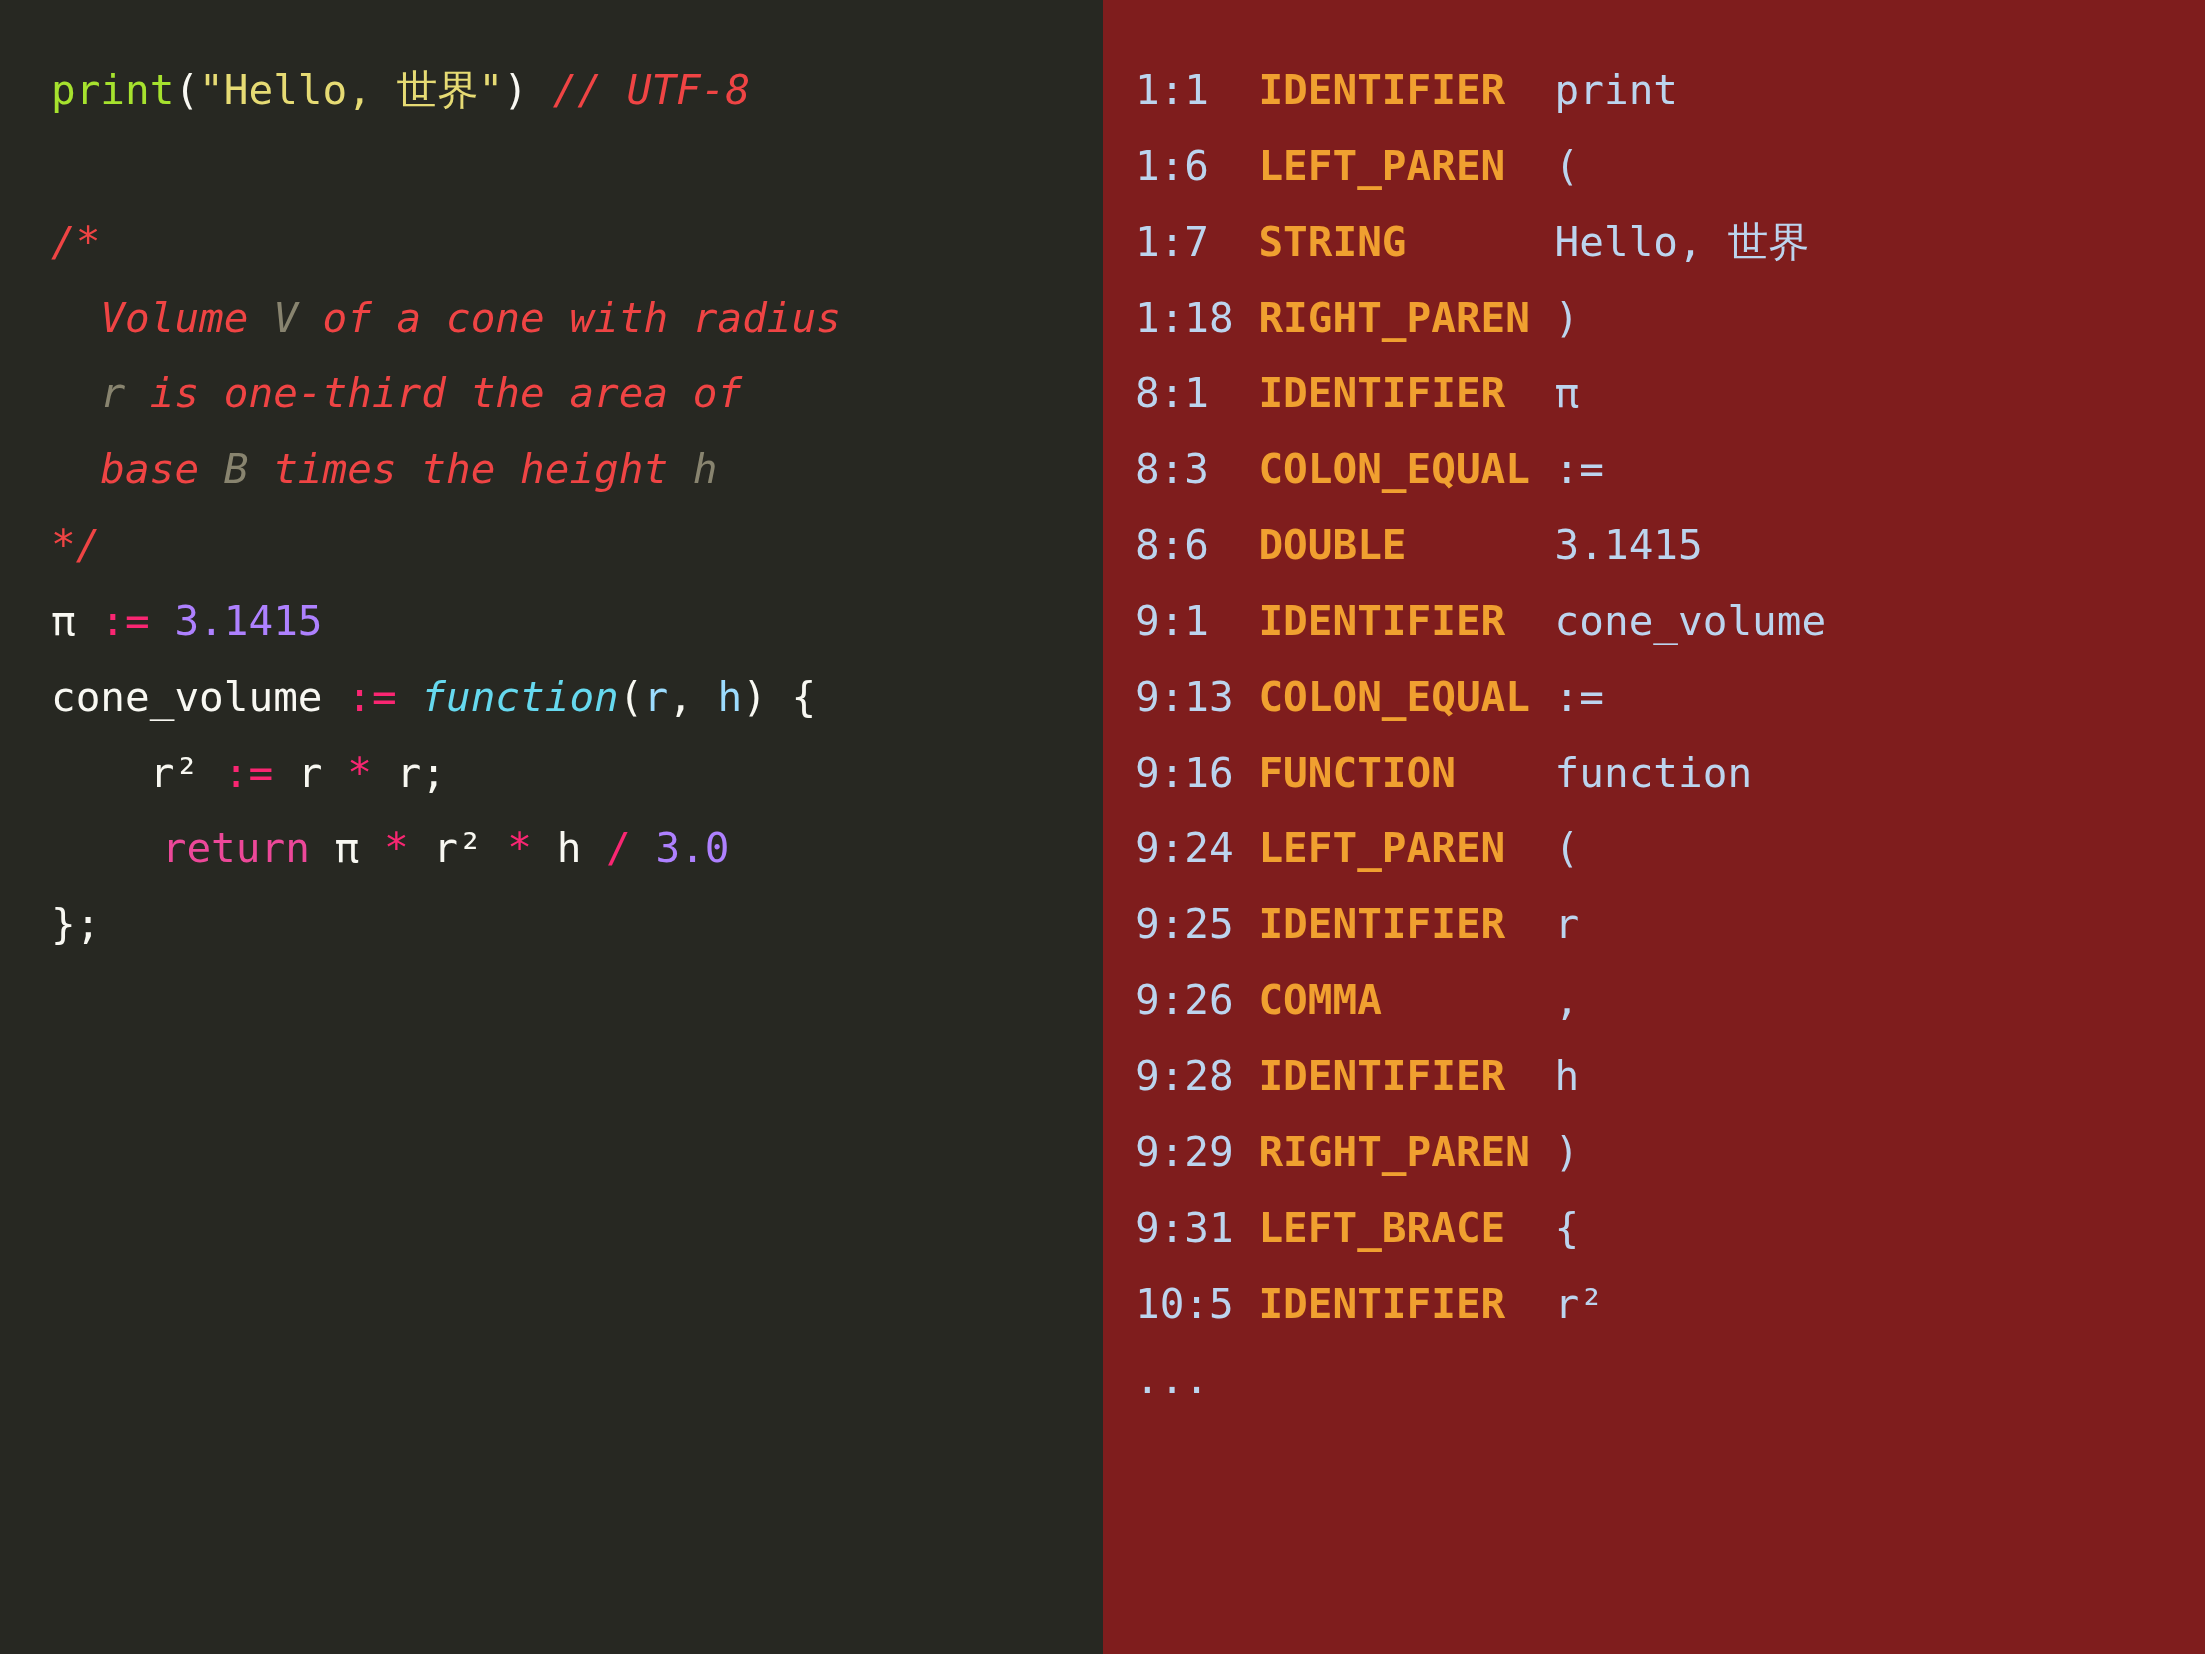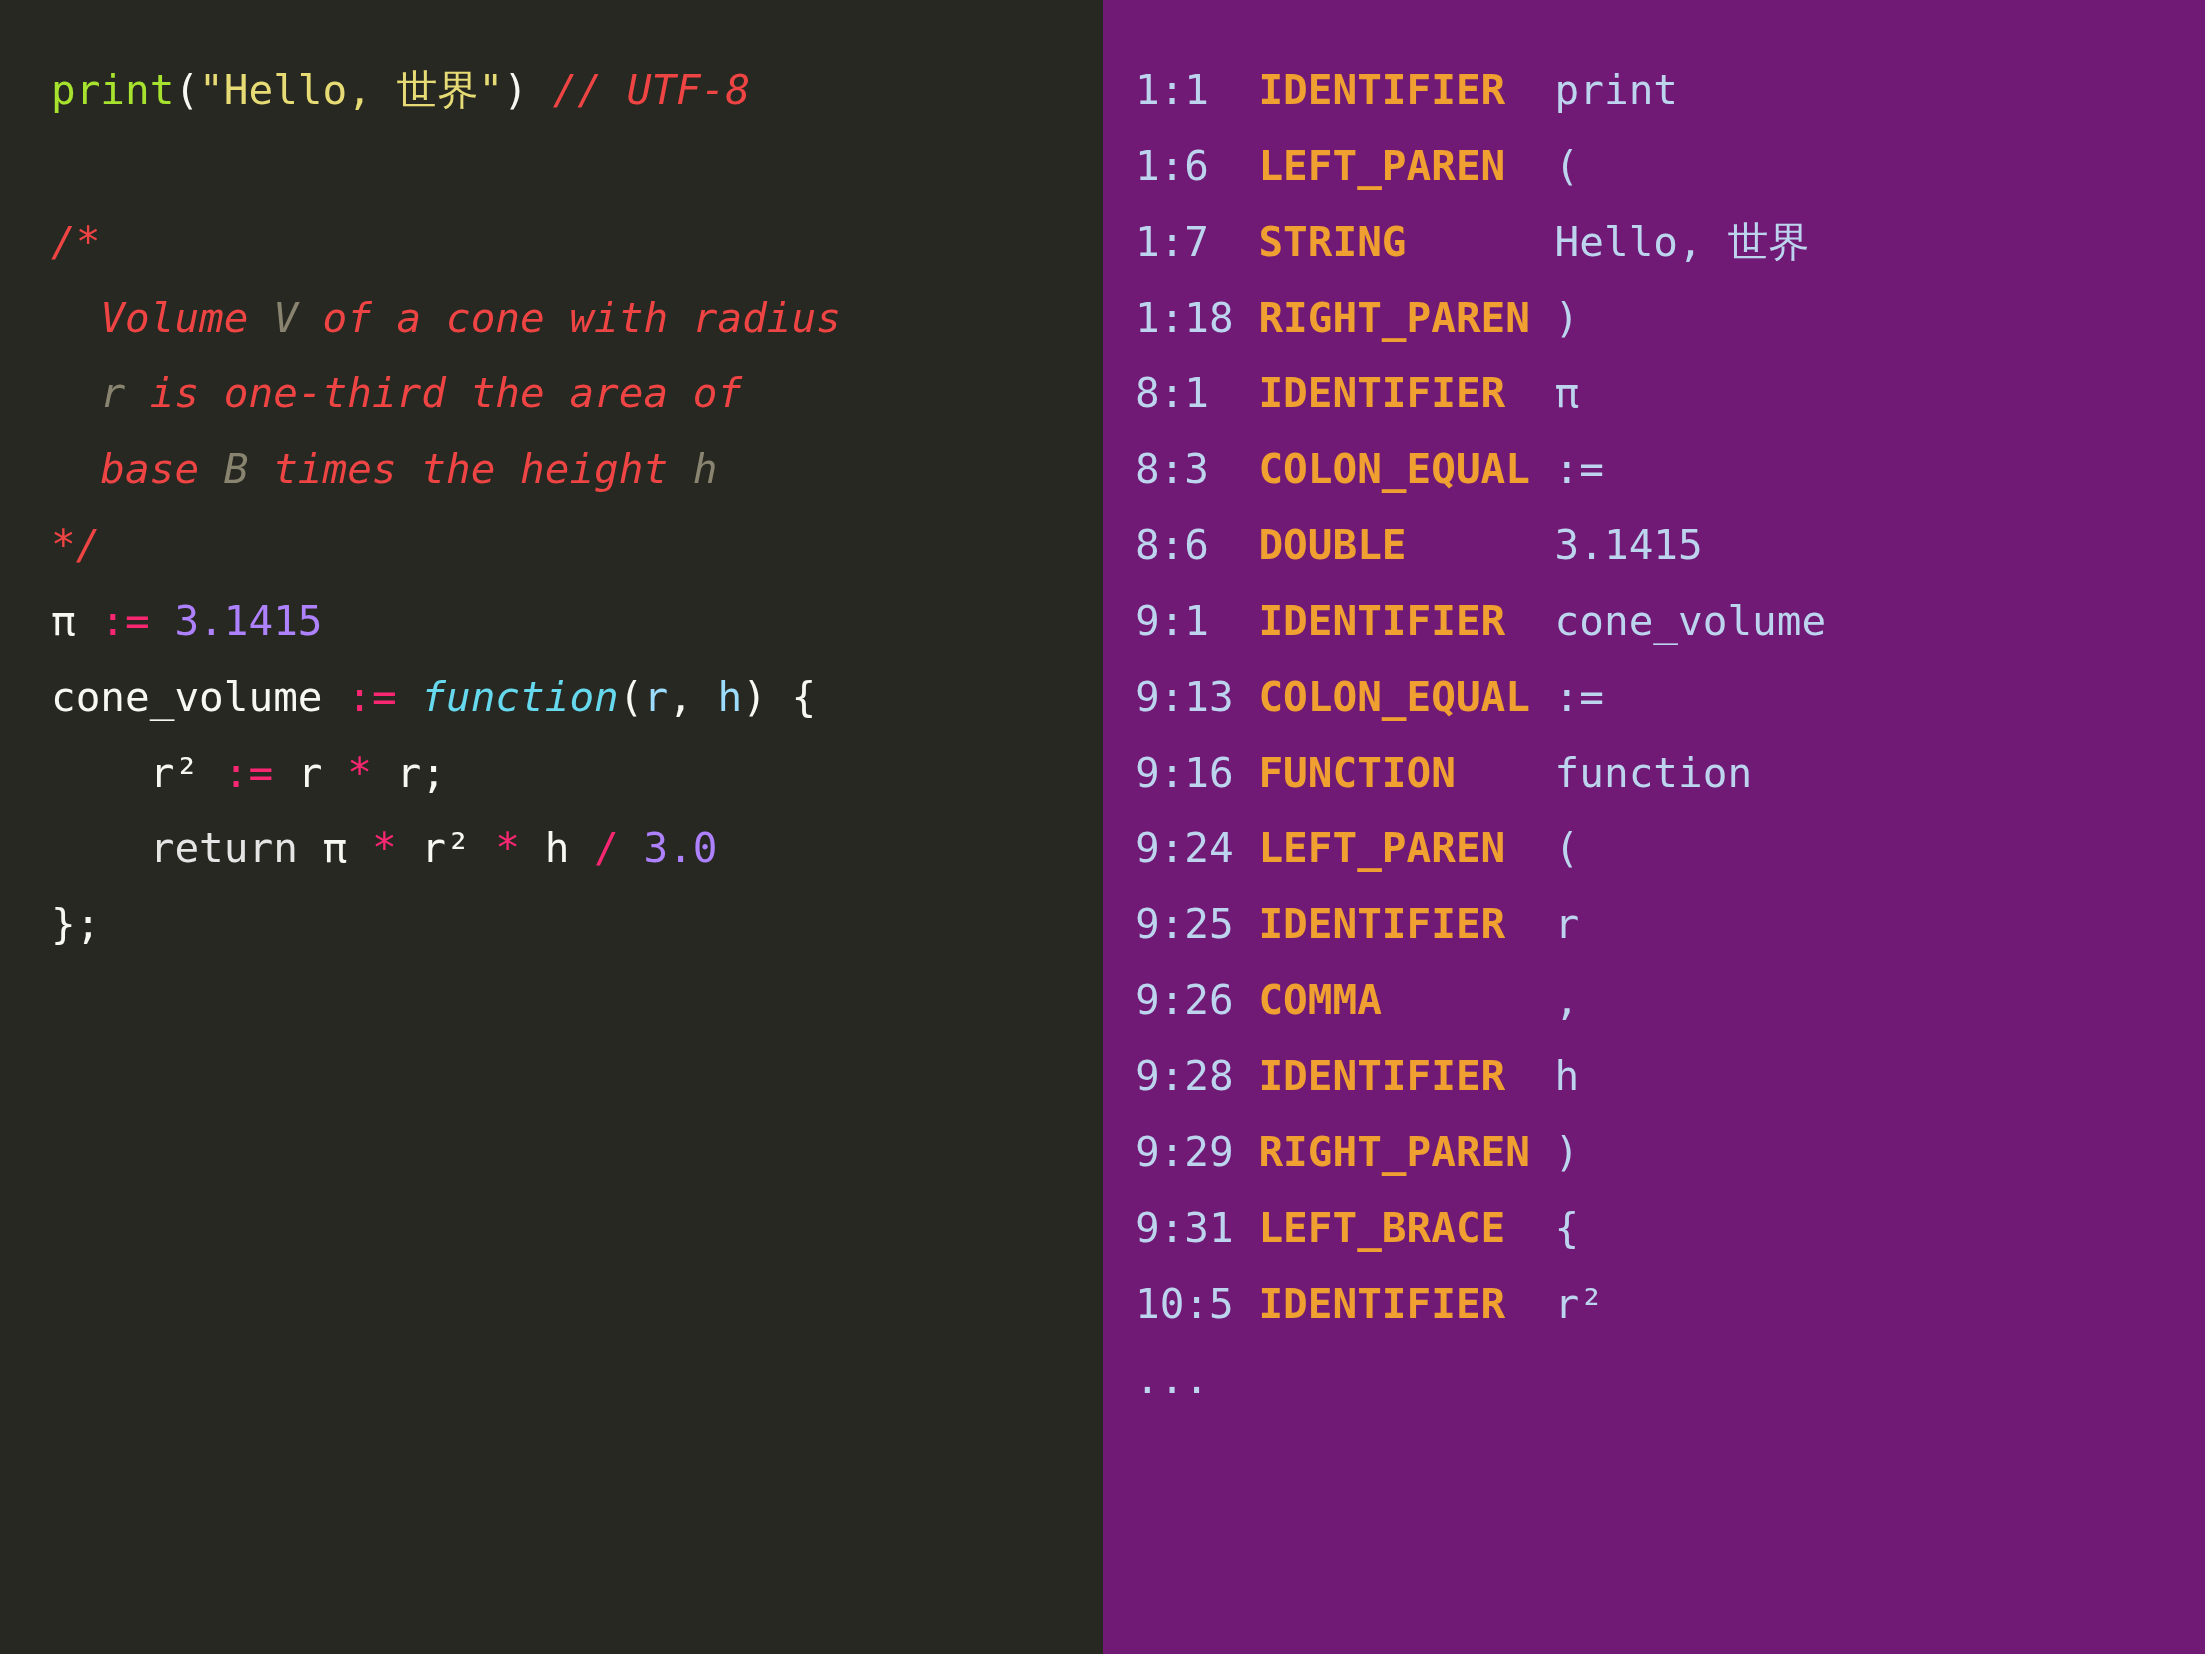--- a/index.html
+++ b/index.html
@@ -10,34 +10,34 @@
     font-size: 41px;
     line-height: 1.85;
   }
   .pane {
     width: 50%;
     height: 100%;
     padding: 53px 51px;
     white-space: pre;
   }
   .left  { background: #272822; color: #f8f8f2; }
-  .right { background: #701a75; color: #bcd4ee; padding-left: 32px; }
+  .right { background: #7f1d1d; color: #bcd4ee; padding-left: 32px; }
 
   
   .c-fn       { color: #a6e22e; }
   .c-paren    { color: #f8f8f2; }
   .c-str      { color: #e6db74; }
   .c-cmt      { color: #ef4444; font-style: italic; }
   .c-cmt-em   { color: #88846f; font-style: italic; }
   .c-ident    { color: #f8f8f2; }
   .c-ident-lt { color: #9cdcfe; }
   .c-op       { color: #f92672; }
   .c-num      { color: #ae81ff; }
   .c-kw       { color: #66d9ef; font-style: italic; }
-  .c-kw2      { color: #e5e5e5; }
+  .c-kw2      { color: #ec4899; margin-left: 12px; }
 
   
   .t-pos  { color: #bcd4ee; display: inline-block; width: 5ch; }
   .t-type { color: #f0a030; font-weight: 600; display: inline-block; width: 12ch; }
   .t-lex  { color: #bcd4ee; }
   .t-ell  { color: #bcd4ee; }
 
   .code-line, .tok-row { display: block; }
 </style>
 </head>

